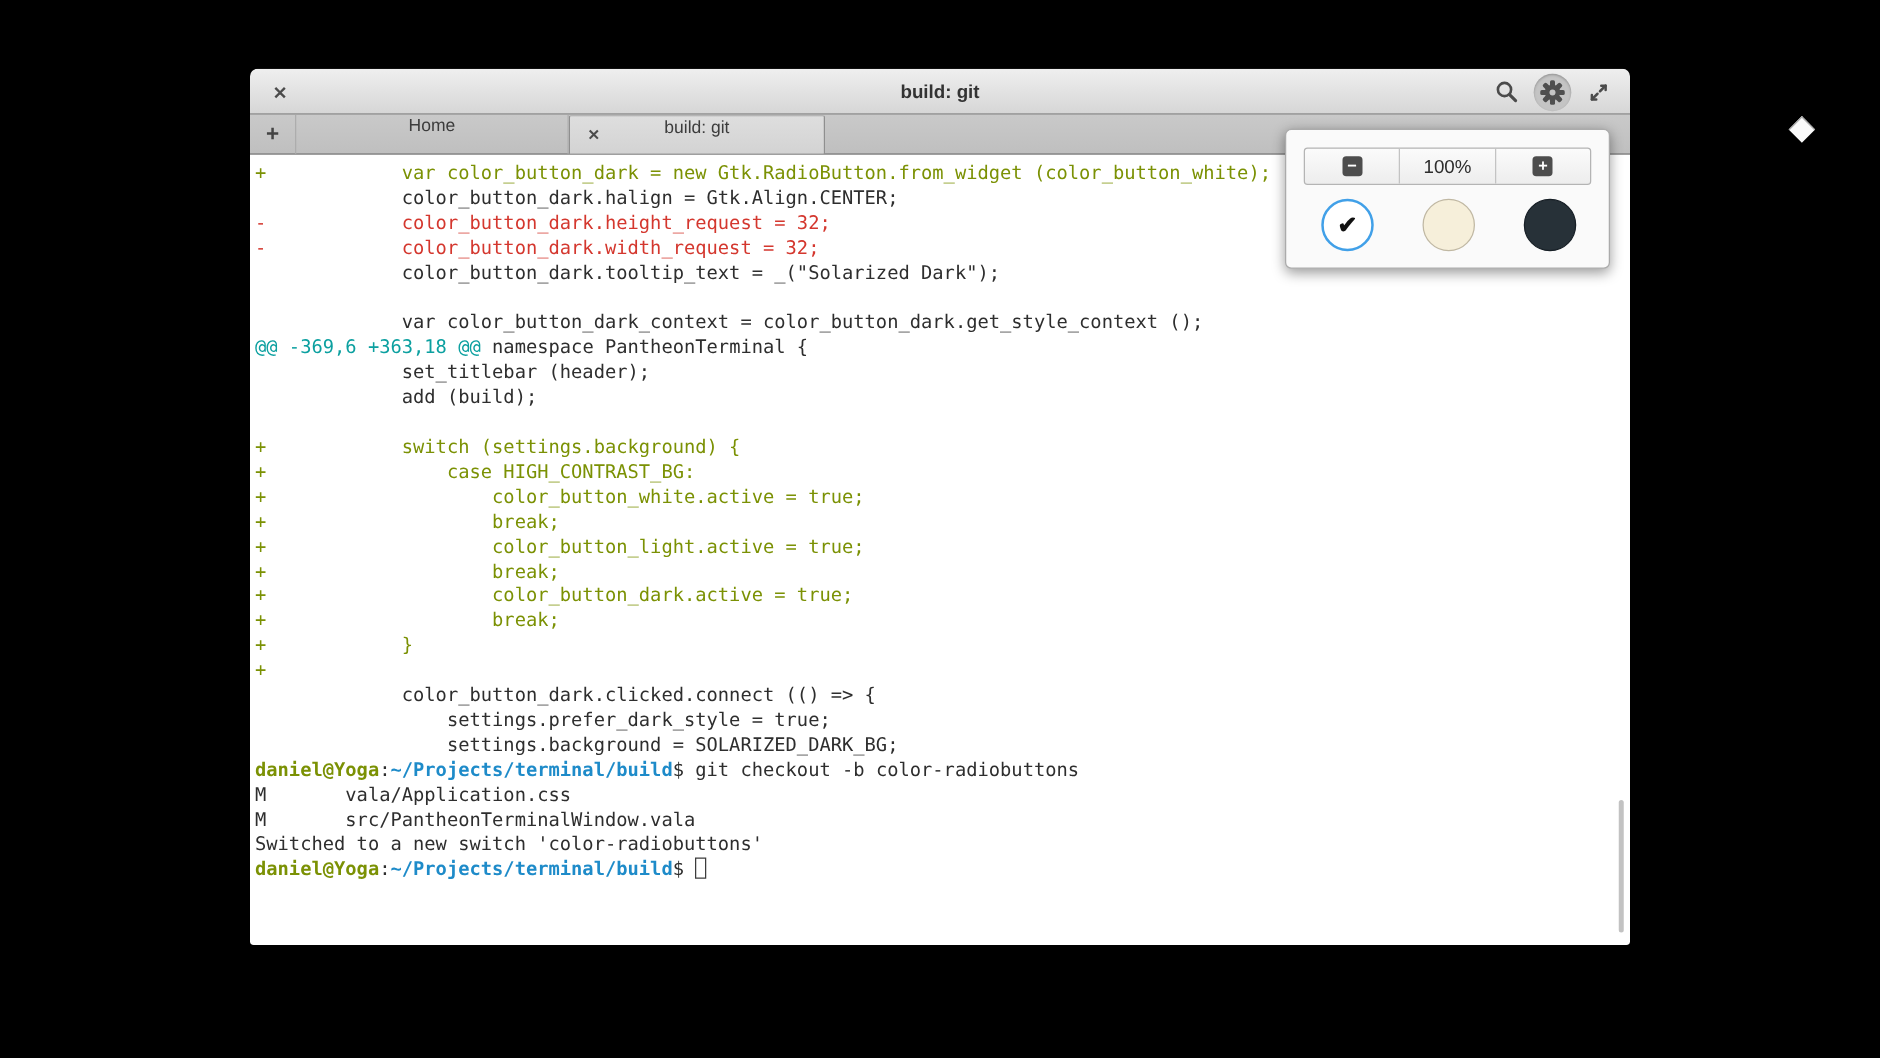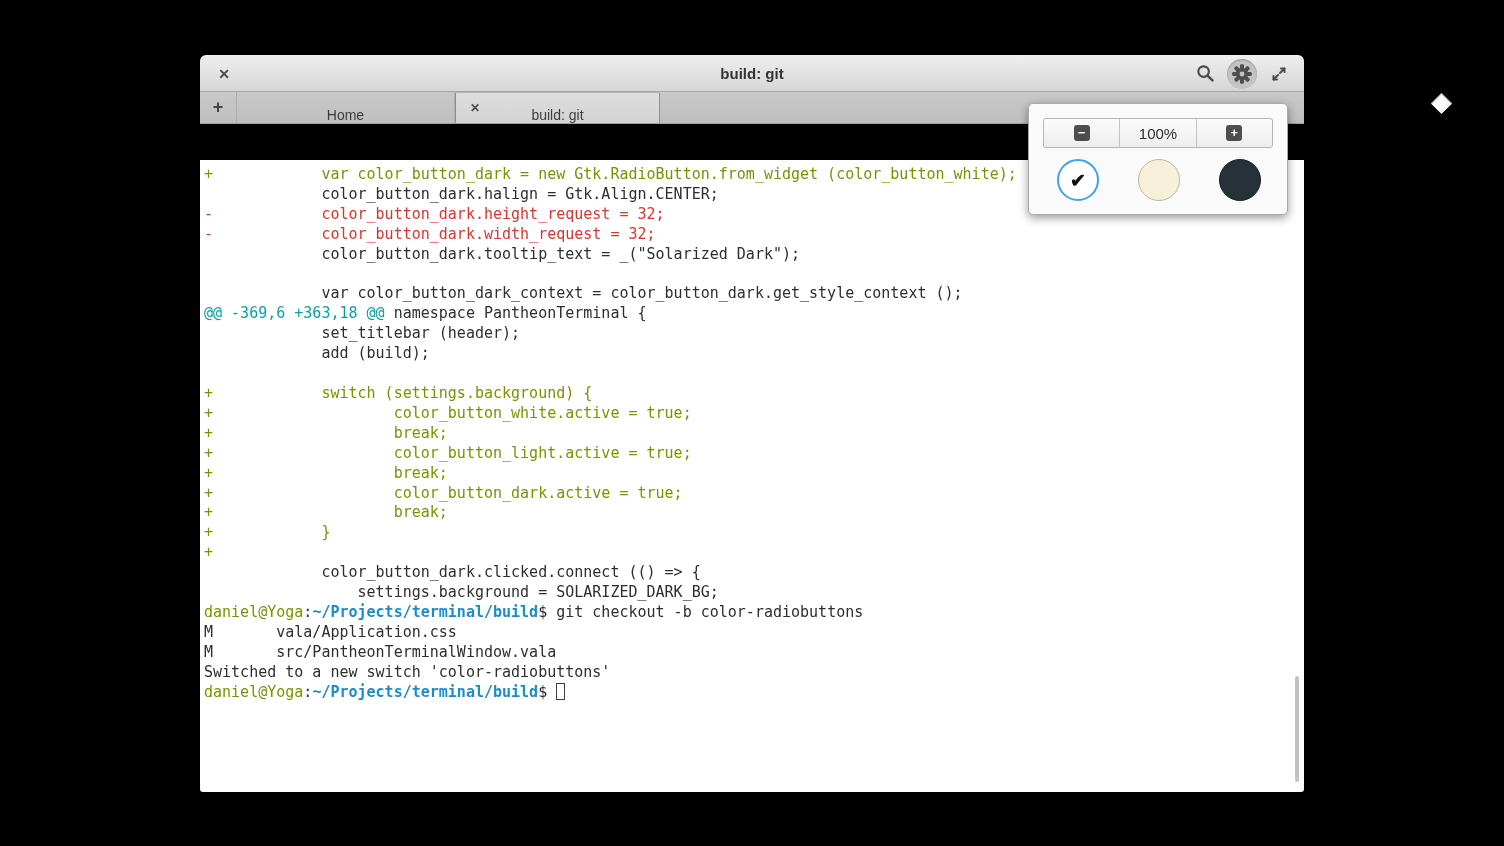--- a/index.html
+++ b/index.html
@@ -23,41 +23,41 @@
   .hb-btn { width: 30px; height: 30px; display: flex; align-items: center;
     justify-content: center; border-radius: 50%; }
   .hb-btn.active { background: #c4c4c4; box-shadow: inset 0 1px 2px rgba(0,0,0,.25); }
 
   
   .tabbar { position: relative; height: 32px;
     background: linear-gradient(#c9c9c9, #bfbfbf);
     border-bottom: 1px solid #9f9f9f; display: flex; align-items: stretch; }
   .newtab-btn { width: 37px; display: flex; align-items: center; justify-content: center;
     color: #444; font-size: 18px; font-weight: bold; border-right: 1px solid #adadad; }
-  .tab { position: relative; display: flex; align-items: flex-end; justify-content: center;
+  .tab { position: relative; display: flex; align-items: flex-start; justify-content: center;
     font-size: 14px; color: #3c3c3c; }
   .tab-home { width: 218px; border-right: 1px solid #adadad; }
   .tab-active { width: 205px; background: linear-gradient(#dedede, #d3d3d3);
     border-left: 1px solid #8f8f8f; border-right: 1px solid #8f8f8f;
     border-top: 1px solid #b5b5b5; border-radius: 2px 2px 0 0; }
   .tab-close { position: absolute; left: 10px; top: 0; height: 100%; width: 18px;
     display: flex; align-items: center; justify-content: center;
     color: #4b4b4b; font-size: 12px; font-weight: bold; }
 
   
   .terminal { position: relative; height: 632px; background: #ffffff;
     border-radius: 0 0 3px 3px; overflow: hidden;
     font-family: "DejaVu Sans Mono", monospace; font-size: 15px;
-    line-height: 19.9px; padding: 5px 0 0 4px; margin-top: 36px; }
+    line-height: 19.9px; padding: 5px 0 0 4px; }
   .term-line { white-space: pre; }
   .c-fg     { color: var(--fg); }
   .c-green  { color: var(--green); }
   .c-red    { color: var(--red); }
   .c-cyan   { color: var(--cyan); }
-  .c-greenB { color: var(--green); font-weight: normal; }
+  .c-greenB { color: var(--green); font-weight: bold; }
   .c-blueB  { color: var(--blue); font-weight: bold; }
   .cursor { display: inline-block; width: 9px; height: 17px;
     border: 1.5px solid #3c3c3c; vertical-align: -3px; }
   .scrollbar { position: absolute; right: 5px; bottom: 10px; width: 4px; height: 106px;
     background: #c2c2c2; border-radius: 2px; }
 
   
   .popover { position: absolute; left: 828px; top: 48px; width: 260px; height: 112px;
     background: #fafafa; border: 1px solid #ababab; border-radius: 5px;
     box-shadow: 0 3px 10px rgba(0,0,0,.4); z-index: 10; }
@@ -141,29 +141,31 @@
       <div class="term-line"><span class="c-red">-            color_button_dark.height_request = 32;</span></div>
       <div class="term-line"><span class="c-red">-            color_button_dark.width_request = 32;</span></div>
       <div class="term-line"><span class="c-fg">             color_button_dark.tooltip_text = _("Solarized Dark");</span></div>
       <div class="term-line">&nbsp;</div>
       <div class="term-line"><span class="c-fg">             var color_button_dark_context = color_button_dark.get_style_context ();</span></div>
       <div class="term-line"><span class="c-cyan">@@ -369,6 +363,18 @@</span><span class="c-fg"> namespace PantheonTerminal {</span></div>
       <div class="term-line"><span class="c-fg">             set_titlebar (header);</span></div>
       <div class="term-line"><span class="c-fg">             add (build);</span></div>
       <div class="term-line">&nbsp;</div>
       <div class="term-line"><span class="c-green">+            switch (settings.background) {</span></div>
+      <div class="term-line"><span class="c-green">+                case HIGH_CONTRAST_BG:</span></div>
       <div class="term-line"><span class="c-green">+                    color_button_white.active = true;</span></div>
       <div class="term-line"><span class="c-green">+                    break;</span></div>
       <div class="term-line"><span class="c-green">+                    color_button_light.active = true;</span></div>
       <div class="term-line"><span class="c-green">+                    break;</span></div>
       <div class="term-line"><span class="c-green">+                    color_button_dark.active = true;</span></div>
       <div class="term-line"><span class="c-green">+                    break;</span></div>
       <div class="term-line"><span class="c-green">+            }</span></div>
       <div class="term-line"><span class="c-green">+</span></div>
       <div class="term-line"><span class="c-fg">             color_button_dark.clicked.connect (() =&gt; {</span></div>
+      <div class="term-line"><span class="c-fg">                 settings.prefer_dark_style = true;</span></div>
       <div class="term-line"><span class="c-fg">                 settings.background = SOLARIZED_DARK_BG;</span></div>
       <div class="term-line"><span class="c-greenB">daniel@Yoga</span><span class="c-fg">:</span><span class="c-blueB">~/Projects/terminal/build</span><span class="c-fg">$ git checkout -b color-radiobuttons</span></div>
       <div class="term-line"><span class="c-fg">M       vala/Application.css</span></div>
       <div class="term-line"><span class="c-fg">M       src/PantheonTerminalWindow.vala</span></div>
       <div class="term-line"><span class="c-fg">Switched to a new switch 'color-radiobuttons'</span></div>
       <div class="term-line"><span class="c-greenB">daniel@Yoga</span><span class="c-fg">:</span><span class="c-blueB">~/Projects/terminal/build</span><span class="c-fg">$ </span><span class="cursor"></span></div>
     </div>
 
   <div class="popover">
     <div class="popover-arrow"></div>

